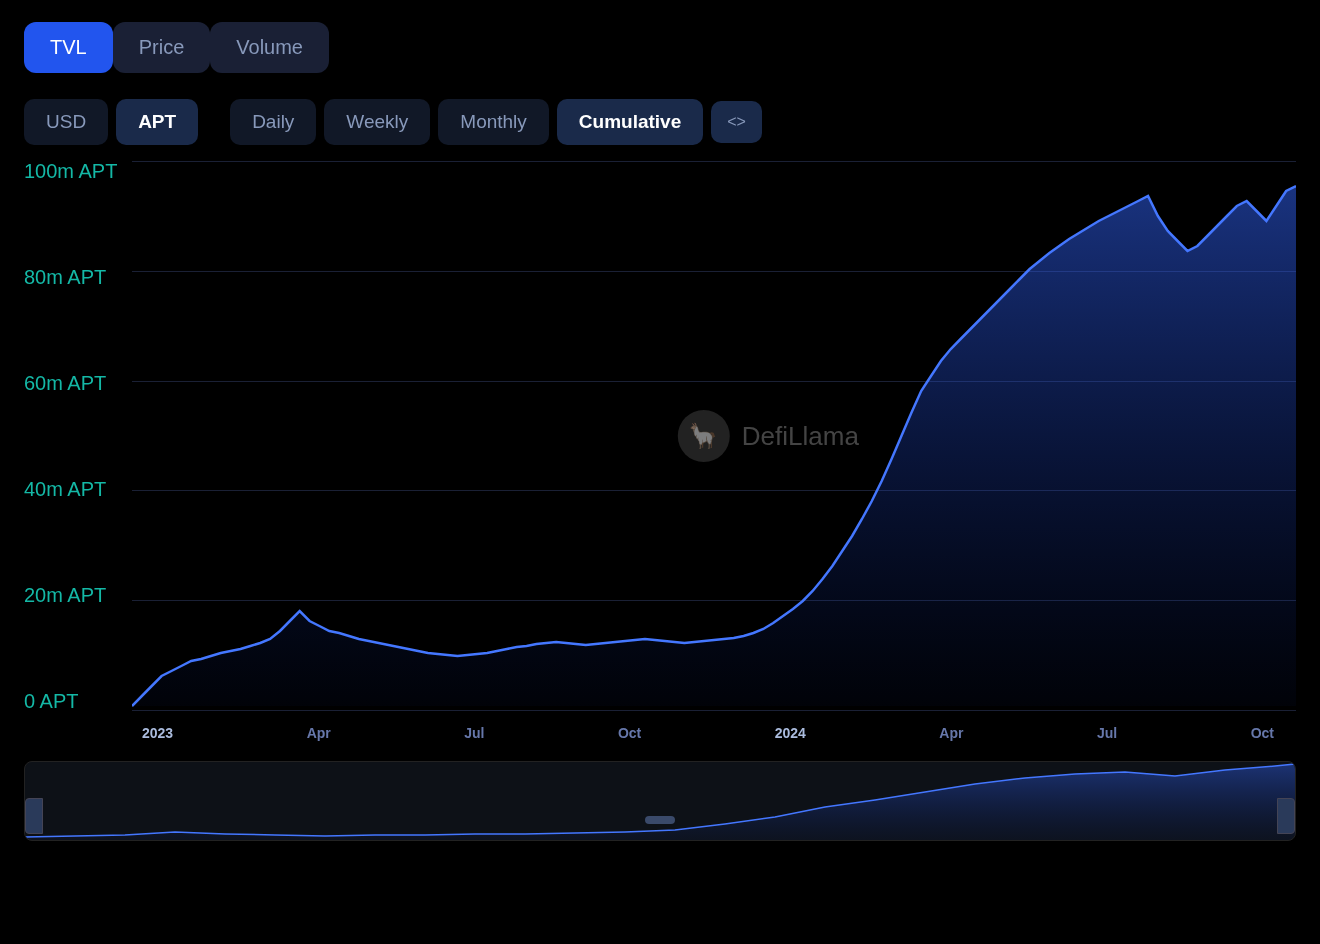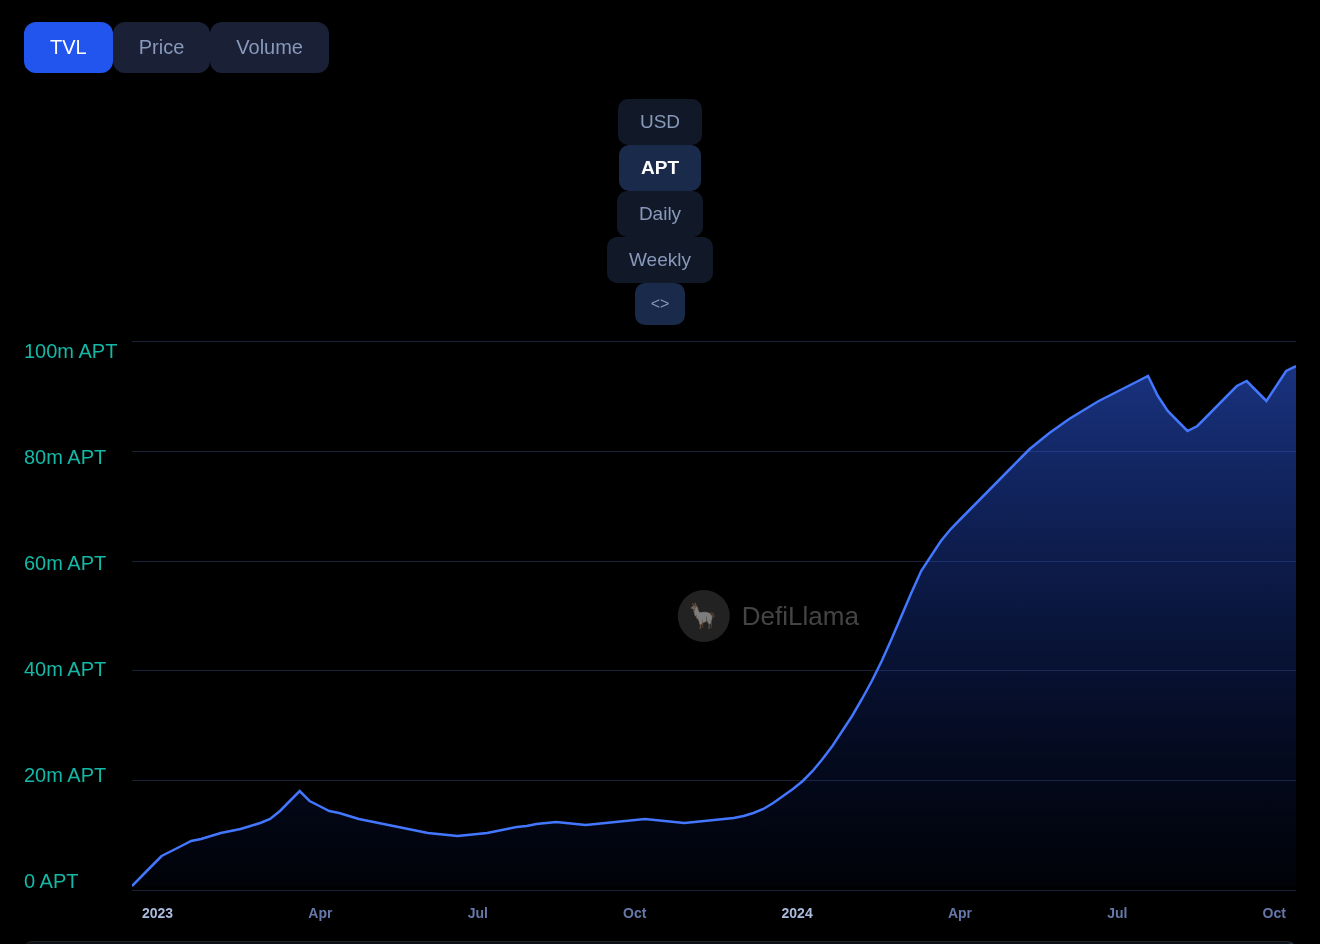--- a/index.html
+++ b/index.html
@@ -25,23 +25,23 @@
       font-weight: 500;
       background: #1a2035;
       color: #8899bb;
     }
     .nav-btn.active {
       background: #2255ee;
       color: #fff;
     }
     .sub-nav {
       display: flex;
+      gap: 8px;
       padding: 10px 24px 16px;
       align-items: center;
-      flex-direction: column;
     }
     .sub-btn {
       padding: 12px 22px;
       border-radius: 10px;
       border: none;
       cursor: pointer;
       font-size: 19px;
       font-weight: 400;
       background: #111827;
       color: #8899bb;
@@ -98,21 +98,21 @@
       justify-content: space-between;
     }
     .grid-line {
       width: 100%;
       height: 1px;
       background: #1a2035;
     }
     .x-axis {
       position: absolute;
       left: 108px;
-      right: 0;
+      right: 12px;
       bottom: 0;
       height: 36px;
       display: flex;
       align-items: center;
       justify-content: space-between;
       padding: 0 10px;
     }
     .x-label {
       font-size: 14px;
       color: #6677aa;
@@ -205,20 +205,22 @@
   <button class="nav-btn">Price</button>
   <button class="nav-btn">Volume</button>
 </div>
 
 <div class="sub-nav">
   <button class="sub-btn">USD</button>
   <button class="sub-btn active-currency">APT</button>
   <div style="width:16px"></div>
   <button class="sub-btn">Daily</button>
   <button class="sub-btn">Weekly</button>
+  <button class="sub-btn">Monthly</button>
+  <button class="sub-btn active-period">Cumulative</button>
   <button class="sub-btn icon-btn">&lt;&gt;</button>
 </div>
 
 <div class="chart-area">
 
   <div class="y-axis">
     <span class="y-label">0 APT</span>
     <span class="y-label">20m APT</span>
     <span class="y-label">40m APT</span>
     <span class="y-label">60m APT</span>

